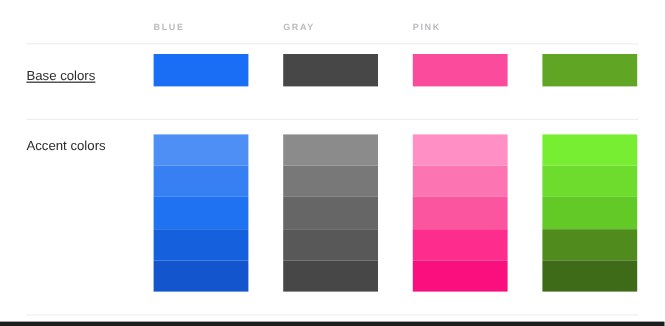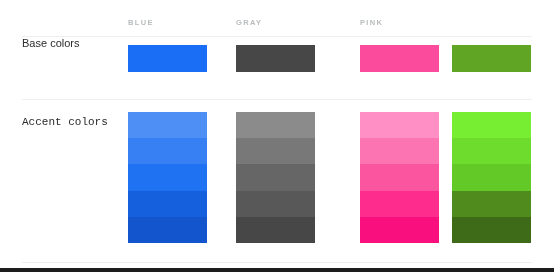--- a/index.html
+++ b/index.html
@@ -55,21 +55,21 @@
   
   .row-label {
     position: absolute;
     left: 22px;
     font-size: 11px;
     color: #2b2b2b;
     font-weight: 400;
     line-height: 14px;
     white-space: nowrap;
   }
-  .row-label.base   { top: 36px; }
+  .row-label.base   { top: 57px; text-decoration: underline; }
   .row-label.accent { top: 115px; }
 
   
   .swatch-col {
     position: absolute;
   }
   .swatch-col.base-col {
     top: 45px;
     height: 27px;
   }
@@ -84,21 +84,21 @@
   .base-col .swatch {
     height: 27px;
   }
   .accent-col .swatch {
     height: 26.2px;
   }
 
   
   .c0 { left: 128px;  width: 79px; }
   .c1 { left: 236px;  width: 79px; }
-  .c2 { left: 360px;  width: 79px; }
+  .c2 { left: 344px;  width: 79px; }
   .c3 { left: 452px;  width: 79px; }
 
   
   .bottom-strip {
     position: absolute;
     left: 0;
     bottom: 0;
     width: 554px;
     height: 4px;
     background: #1d1d1d;
@@ -127,21 +127,21 @@
   </div>
   <div class="swatch-col base-col c2">
     <span class="swatch" style="background: rgb(251, 75, 156);"></span>
   </div>
   <div class="swatch-col base-col c3">
     <span class="swatch" style="background: rgb(97, 165, 36);"></span>
   </div>
 
   <div class="rule r2" style="background: rgb(236, 238, 240);"></div>
 
-  <span class="row-label accent" style="color: rgb(43, 43, 43); font-family: Liberation Mono, monospace;">Accent colors</span>
+  <span class="row-label accent" style="color: rgb(43, 43, 43);">Accent colors</span>
 
   <div class="swatch-col accent-col c0">
       <span class="swatch" style="background: rgb(77, 143, 245);"></span>
       <span class="swatch" style="background: rgb(54, 128, 244);"></span>
       <span class="swatch" style="background: rgb(31, 114, 242);"></span>
       <span class="swatch" style="background: rgb(20, 96, 221);"></span>
       <span class="swatch" style="background: rgb(19, 85, 204);"></span>
     </div>
   <div class="swatch-col accent-col c1">
       <span class="swatch" style="background: rgb(139, 139, 139);"></span>

